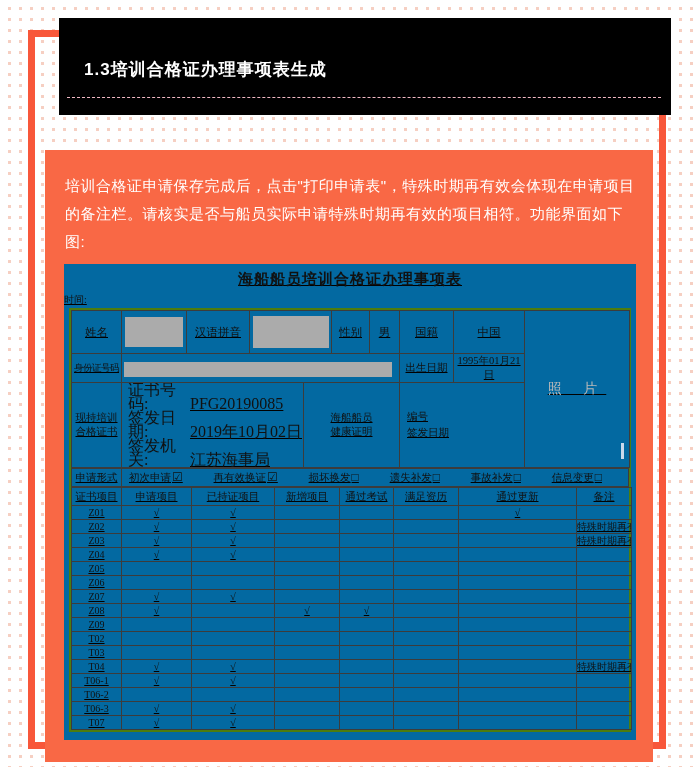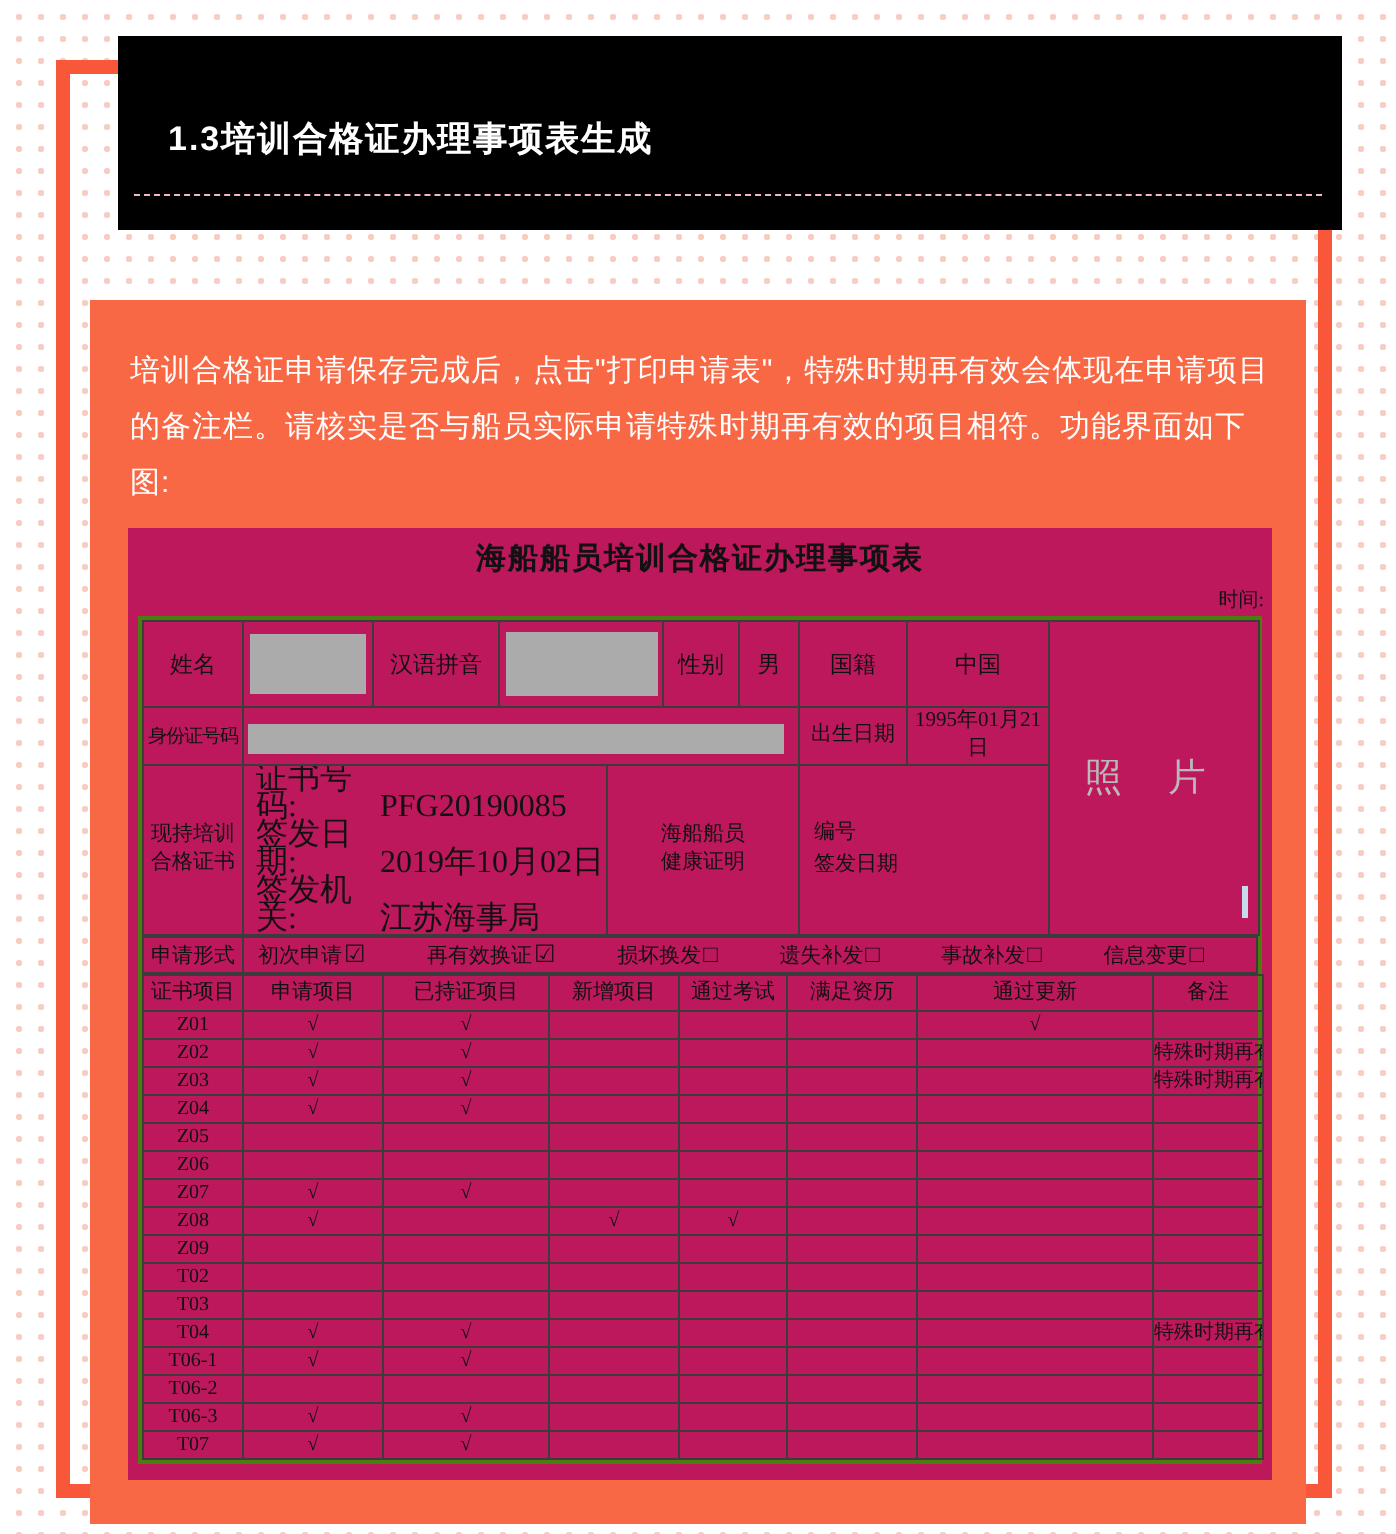--- a/index.html
+++ b/index.html
@@ -28,48 +28,48 @@
   }
   .content{
     position:absolute;left:45px;top:150px;width:608px;height:612px;
     background:#f96845;z-index:2;
   }
   .content p{
     margin:0;padding:22px 18px 0 20px;color:#ffffff;
     font-size:15px;line-height:28px;letter-spacing:0.5px;
   }
   .card{
-    background:#be185d;width:572px;margin:8px 0 0 19px;
-    box-sizing:border-box;padding:6px 0 8px 0;
+    background:#0369a1;width:572px;margin:8px 0 0 19px;
+    box-sizing:border-box;padding:6px 0 8px 0;text-decoration:underline;
   }
   .form-title{
     text-align:center;font-weight:bold;font-size:15px;color:#111;
     font-family:"Liberation Serif",serif;letter-spacing:1px;
   }
   .time-row{
-    text-align:right;font-size:10px;color:#111;padding-right:4px;margin-top:4px;
+    font-size:10px;color:#111;padding-right:4px;margin-top:4px;
     font-family:"Liberation Serif",serif;
   }
   .formbox{width:558px;margin:1px auto 0;border:2px solid #4d7c0f;}
   table{border-collapse:collapse;width:100%;table-layout:fixed;
     font-family:"Liberation Serif",serif;color:#111;}
   td{border:1px solid #3c3c3c;padding:0;text-align:center;overflow:hidden;}
   .rA{height:43px}.rB{height:22px}.rC{height:48px}
   .lab{font-size:11.5px}
   .lab-sm{font-size:9.5px;white-space:nowrap;letter-spacing:-0.5px}
   .redact{background:#ababab;}
   .redact.name{width:58px;height:30px;margin:0 auto;}
   .redact.pinyin{width:76px;height:32px;margin:0 auto;}
   .redact.idnum{width:268px;height:15px;margin:2px 0 0 2px;}
   td.leftcell{text-align:left;}
   .details{font-size:16px;line-height:14px;padding-left:6px;margin-top:28px;}
   .details .lbl{display:inline-block;width:62px;}
   .two-line{font-size:10.5px;line-height:14px;}
   .numcell{font-size:10.5px;line-height:16px;padding-left:7px;}
-  .photo{position:relative;color:#b9b9b9;font-size:19px;letter-spacing:9px;
+  .photo{position:relative;color:#b9b9b9;font-size:14px;letter-spacing:9px;
     font-family:"Liberation Serif",serif;}
   .cursor-artifact{position:absolute;right:5px;bottom:8px;width:3px;height:16px;background:#c9d9ec;}
   .apply-table td{font-size:10.5px;height:17px;}
   .opts{display:flex;justify-content:space-between;align-items:center;padding:0 26px 0 7px;}
   .opt{white-space:nowrap;font-size:10.5px;}
   .cb{font-size:12px;margin-left:1px;}
   .grid-table td{height:13px;line-height:13px;font-size:10px;}
   .grid-table tr.hdr td{height:17px;line-height:17px;font-size:10.5px;}
   .code{font-size:9.5px;margin-top:12px;}
   .check{font-size:10px;}

